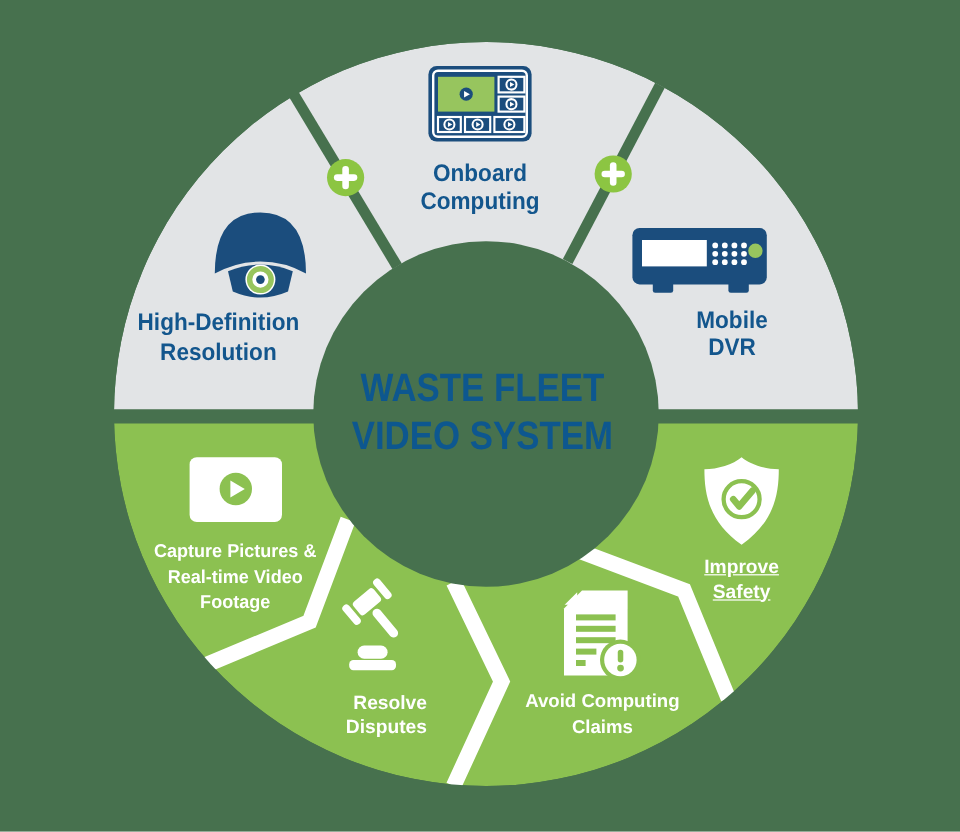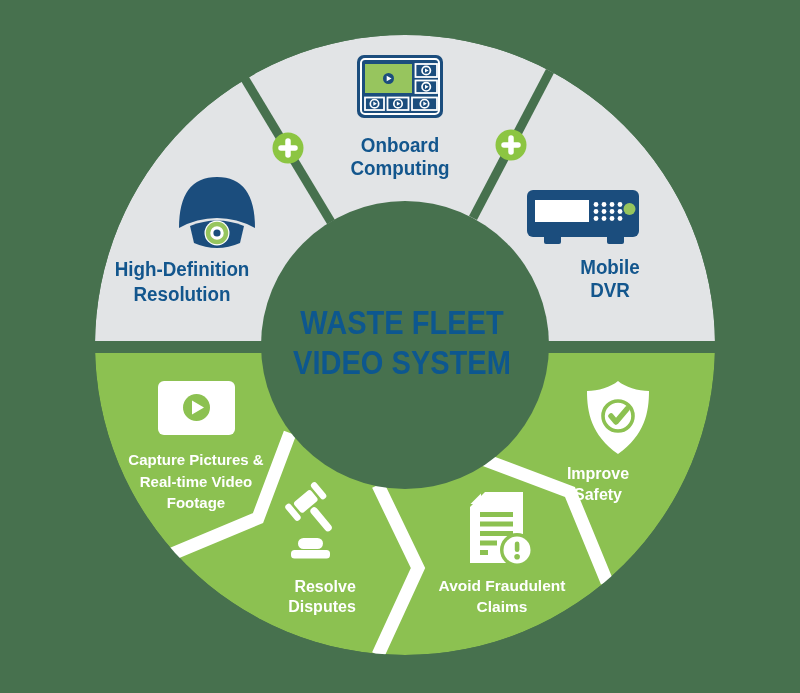--- a/index.html
+++ b/index.html
@@ -23,21 +23,21 @@
     color:#0d578f;
     transform:translate(-50%,-50%) scaleX(0.88);
     letter-spacing:0px;
   }
   .lbl-hd{left:182px;top:282px;font-size:20px;line-height:25px;transform:translate(-50%,-50%) scaleX(0.94);}
   .lbl-onboard{left:400px;top:157px;font-size:20px;line-height:23px;transform:translate(-50%,-50%) scaleX(0.94);}
   .lbl-dvr{left:610px;top:279px;font-size:20px;line-height:23px;transform:translate(-50%,-50%) scaleX(0.94);}
   .lbl-capture{left:196px;top:481px;font-size:15.5px;line-height:21.5px;transform:translate(-50%,-50%) scaleX(0.97);}
   .lbl-resolve{left:322px;top:597px;font-size:16px;line-height:20px;text-align:right;}
   .lbl-avoid{left:502px;top:596px;font-size:15.5px;line-height:20.5px;}
-  .lbl-improve{left:598px;top:484px;font-size:16px;line-height:20.5px;}
+  .lbl-improve{left:618px;top:484px;font-size:16px;line-height:20.5px;text-decoration:underline;}
 </style>
 </head>
 <body>
 
 <div id="stage">
 
   <svg width="800" height="693" viewBox="0 0 800 693">
     <defs>
       <mask id="donutMask">
         <circle cx="405" cy="345" r="310" fill="#ffffff"></circle>
@@ -186,17 +186,17 @@
 Resolution</div>
   <div class="lbl navy lbl-onboard">Onboard
 Computing</div>
   <div class="lbl navy lbl-dvr">Mobile
 DVR</div>
   <div class="lbl white lbl-capture">Capture Pictures &amp;
 Real-time Video
 Footage</div>
   <div class="lbl white lbl-resolve">Resolve
 Disputes</div>
-  <div class="lbl white lbl-avoid">Avoid Fraudulent
+  <div class="lbl white lbl-avoid">Avoid Computing
 Claims</div>
   <div class="lbl white lbl-improve">Improve
 Safety</div>
 </div>
 
 </body></html>

